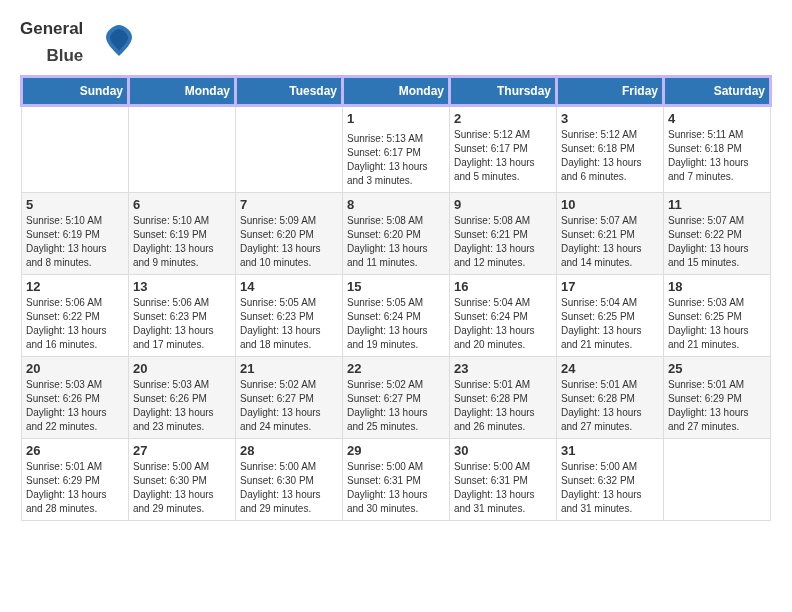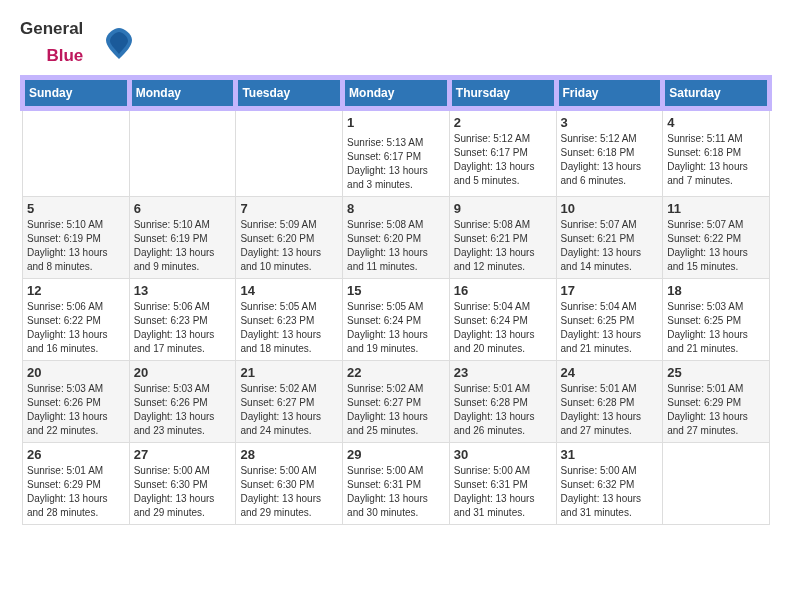--- a/index.html
+++ b/index.html
@@ -39,22 +39,22 @@
       table-layout: fixed;
     }
     thead tr {
       background-color: #2e75b6;
     }
     thead th {
       color: #fff;
       font-size: 12px;
       font-weight: bold;
       padding: 6px 4px;
-      text-align: left;
-      border: 5px solid #c4b5fd;
+      text-align: right;
+      border: 3px solid #c4b5fd;
     }
     tbody tr {
       border-bottom: 1px solid #ccc;
     }
     tbody td {
       vertical-align: top;
       padding: 4px 4px;
       border: 1px solid #ddd;
       font-size: 10px;
       color: #333;
@@ -78,24 +78,24 @@
     }
     .empty-cell {
       background: #fff !important;
     }
   </style>
 </head>
 <body>
 
 <div class="header">
   <div class="logo">
-    <div style="display:flex;align-items:flex-end;gap:18px;">
+    <div style="display:flex;align-items:center;gap:18px;">
       <div style="display:flex;flex-direction:column;align-items:flex-end;">
         <span style="font-size:17px;font-weight:bold;color:#333;line-height:1.1;">General</span>
-        <span style="font-size:17px;font-weight:bold;color:#be185d;line-height:1.1;margin-top:8px;">Blue</span>
+        <span style="font-size:17px;font-weight:bold;color:#404040;line-height:1.1;margin-top:8px;">Blue</span>
       </div>
       <div style="margin-left:3px;">
         <svg width="30" height="35" viewBox="0 0 30 35">
           <path d="M15 2 C20 2, 28 8, 28 14 C28 20, 22 26, 15 33 C8 26, 2 20, 2 14 C2 8, 10 2, 15 2Z" fill="#2e75b6"></path>
           <path d="M15 6 C18 6, 24 10, 24 15 C24 18, 20 22, 15 28 C10 22, 6 18, 6 15 C6 10, 12 6, 15 6Z" fill="#1a5a9a"></path>
         </svg>
       </div>
     </div>
   </div>
 </div>

